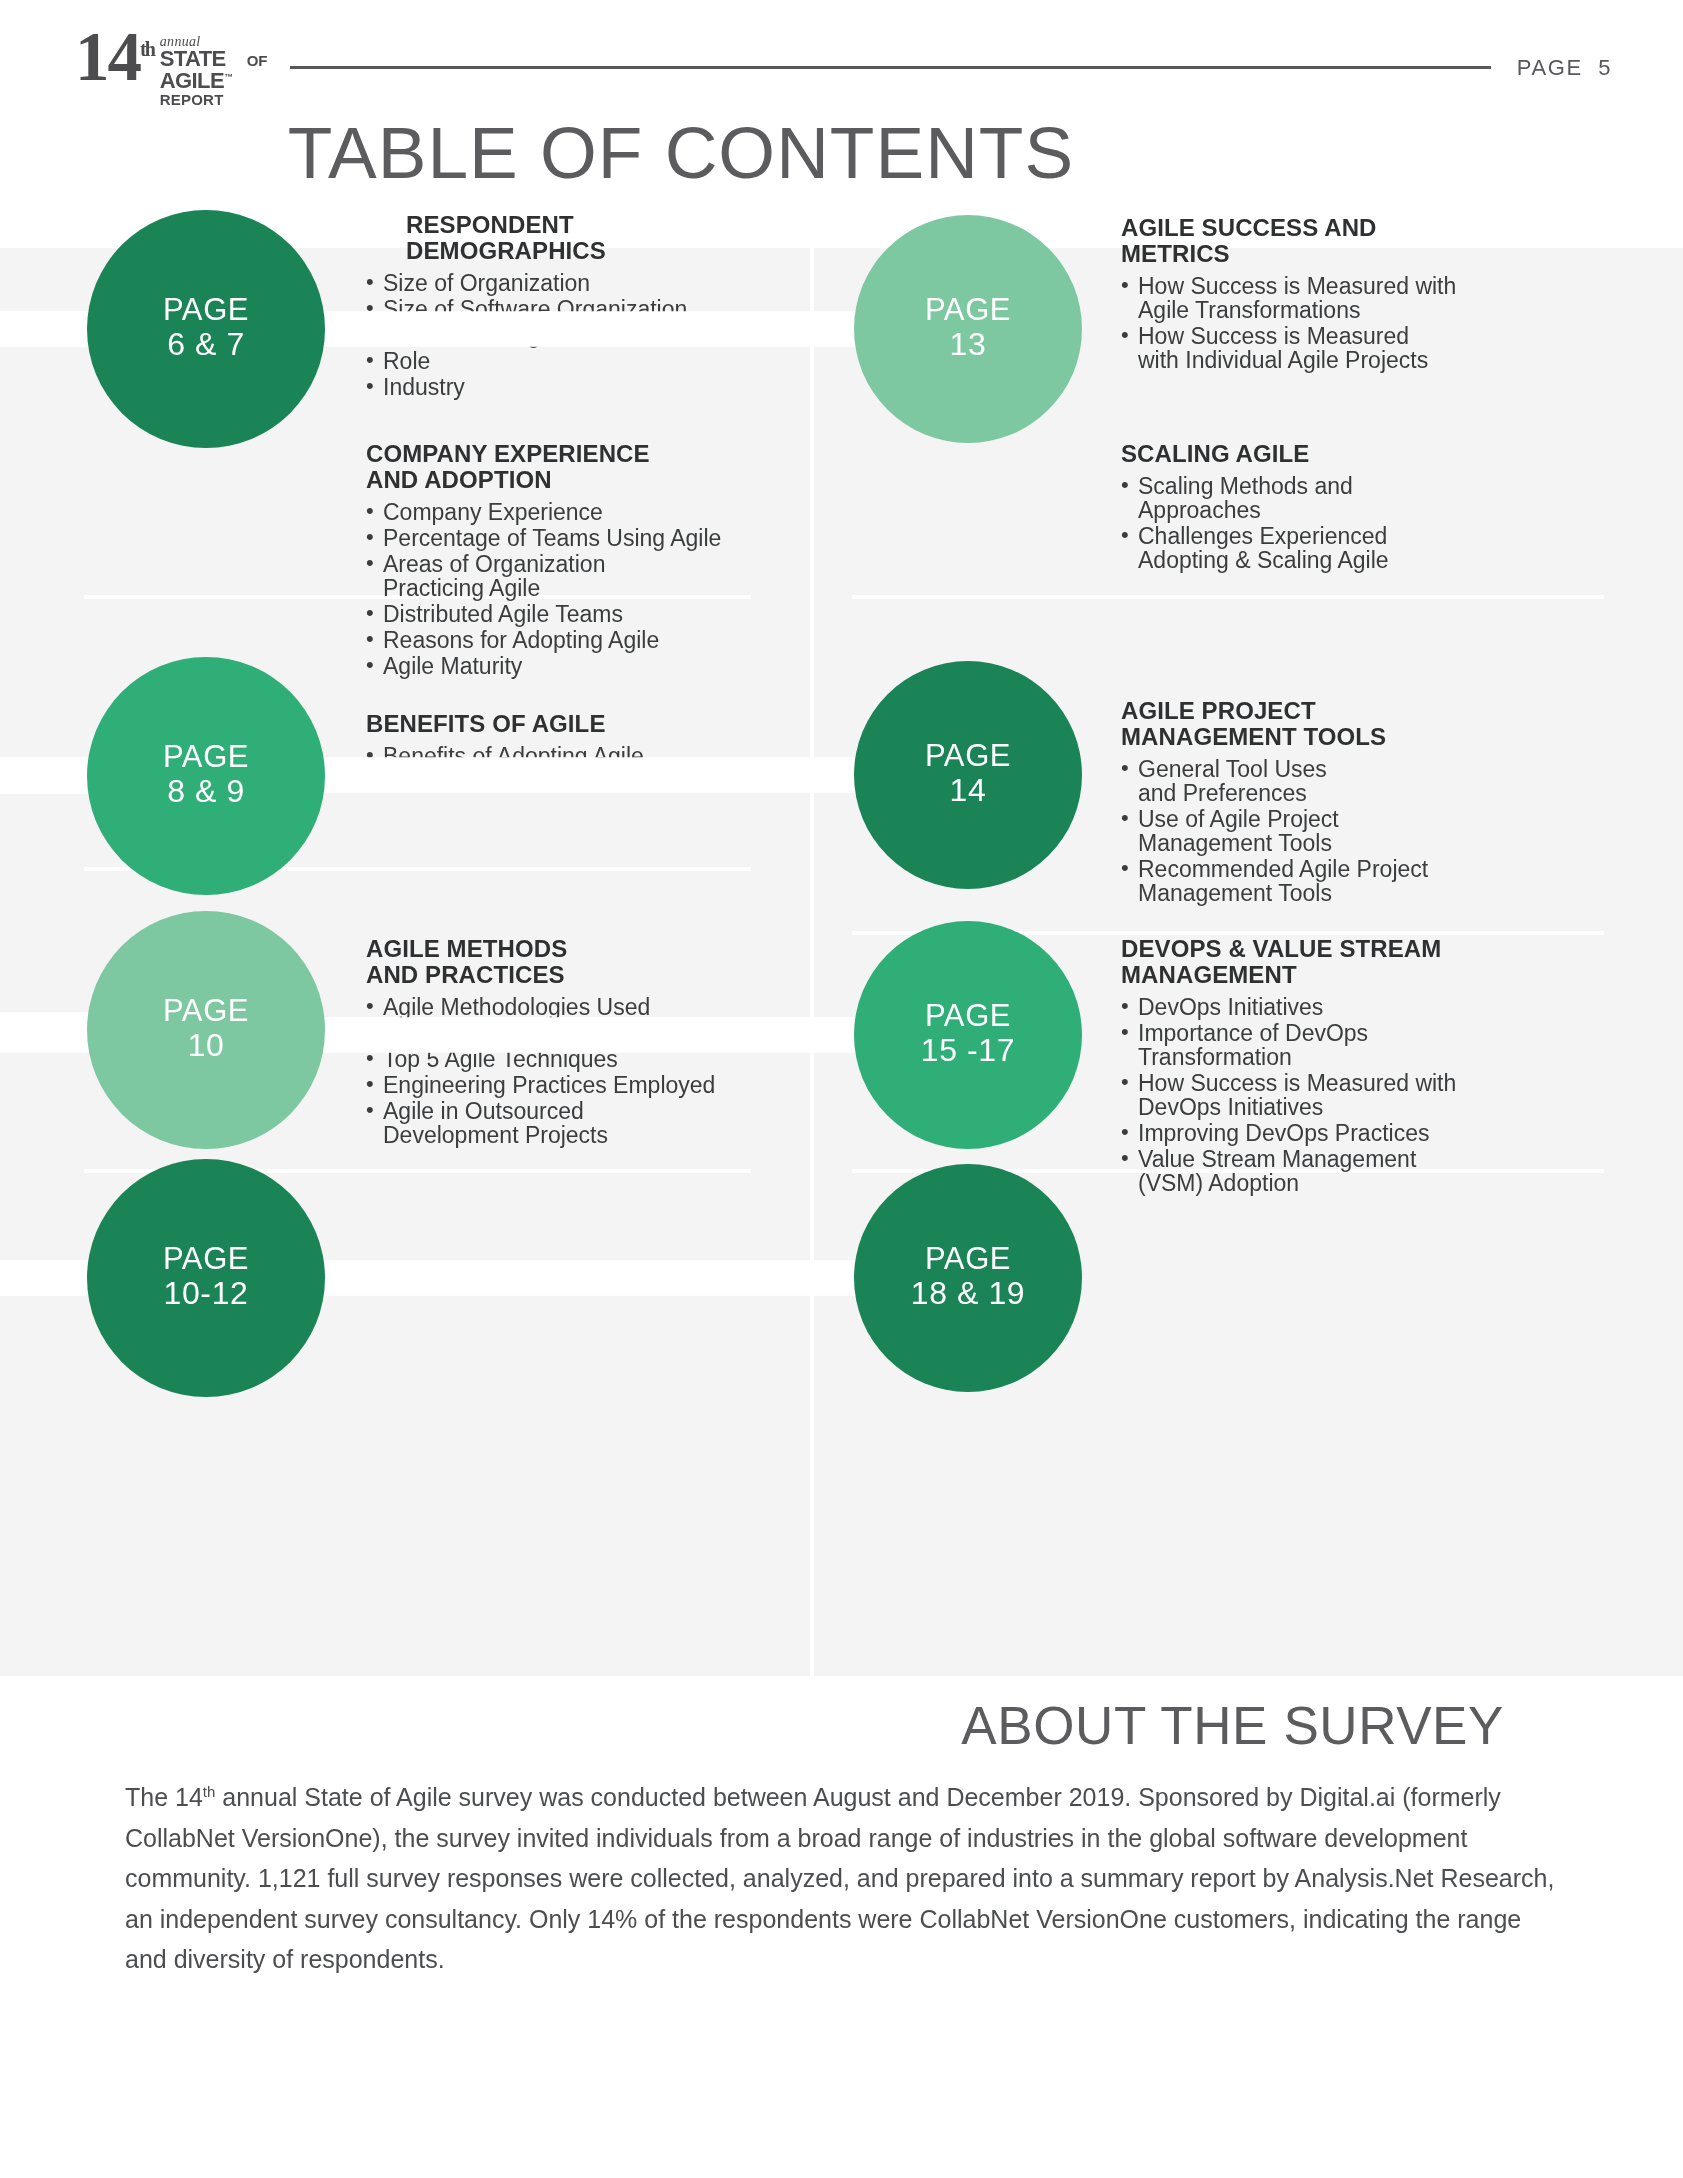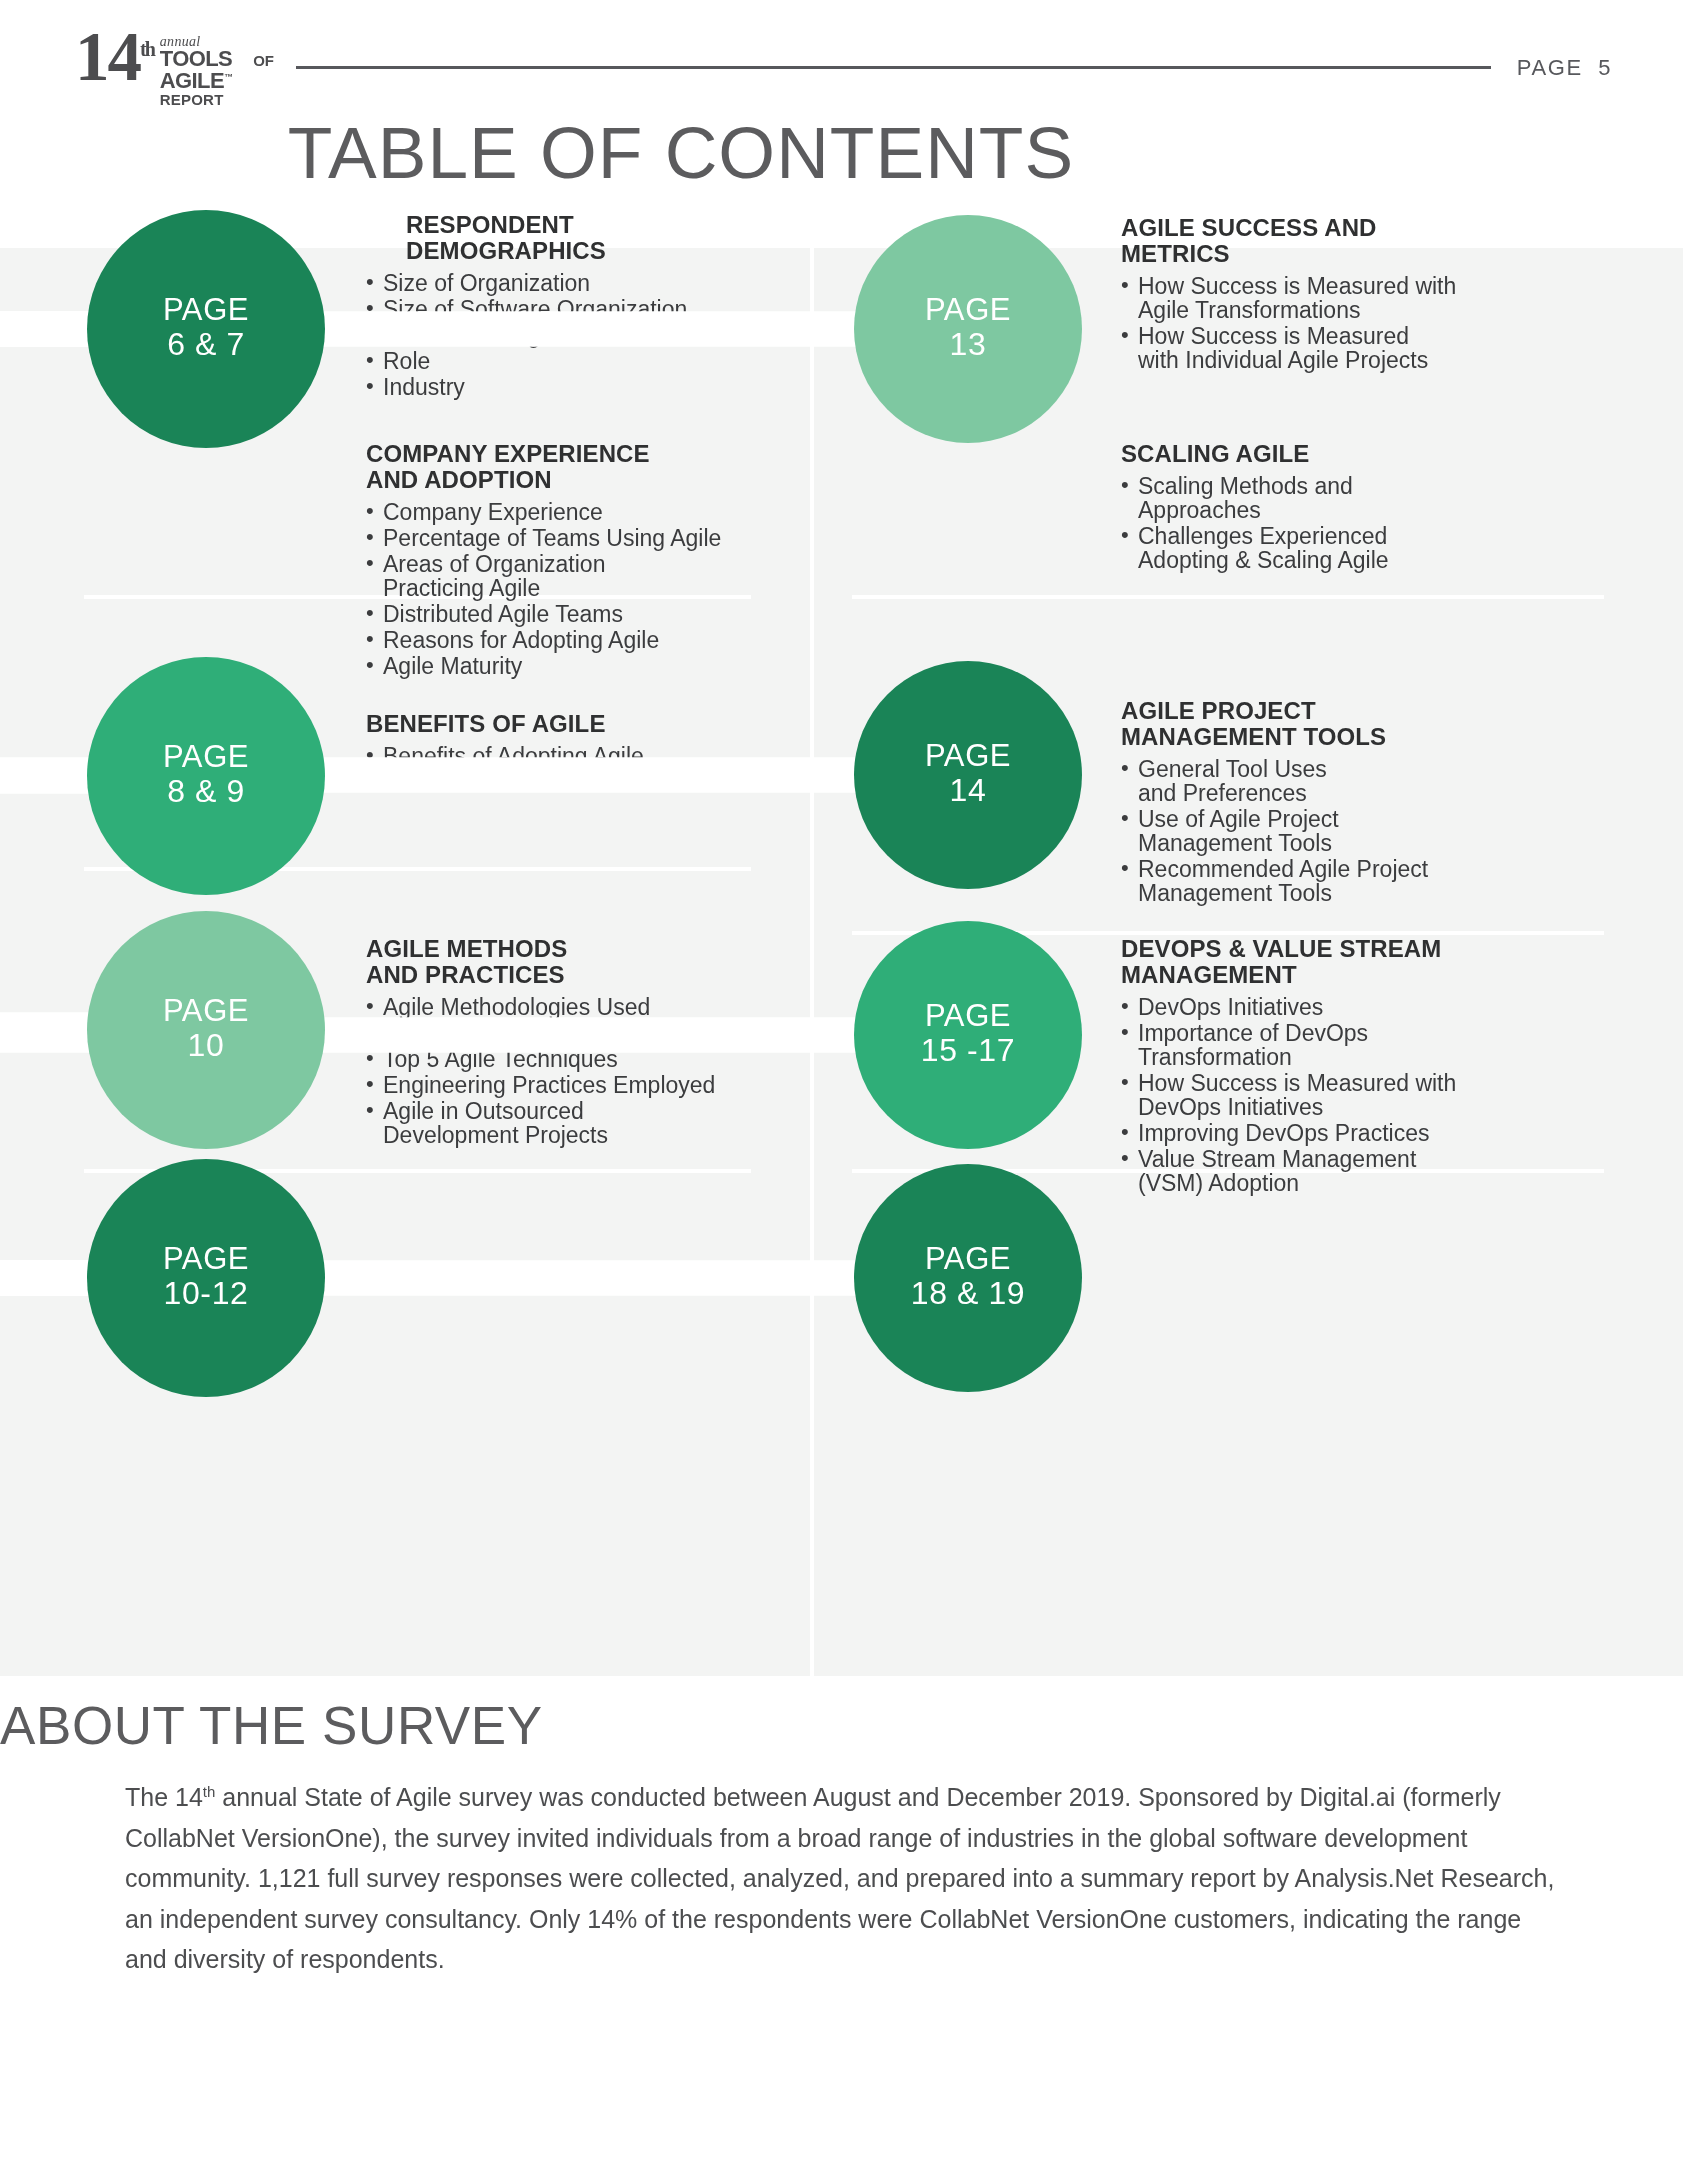--- a/index.html
+++ b/index.html
@@ -108,40 +108,40 @@
     font-size: 23px; color: #3b3c3e; line-height: 1.045;
     margin-bottom: 2px; position: relative; padding-left: 17px;
     white-space: pre-line;
   }
   .txt li::before {
     content: "\2022"; position: absolute; left: 0; top: -1px; font-size: 22px;
   }
 
   
   .about-title {
-    position: absolute; top: 1695px; left: 0; width: 1504px; text-align: left;
+    position: absolute; top: 1695px; left: 0; width: 1504px; text-align: right;
     font-size: 53px; font-weight: 300; color: #5c5c5e; letter-spacing: 0.6px;
   }
   .about-body {
     position: absolute; top: 1777px; left: 125px; width: 1436px;
     font-size: 25px; color: #4c4d4f; line-height: 1.62;
   }
   .about-body sup { font-size: 15px; vertical-align: super; }
 </style>
 </head>
 <body>
 
 <div class="page">
 
   <div class="header">
     <div class="logo-block">
       <div class="logo-num"><span>14</span><span class="logo-sup">th</span></div>
       <div class="logo-words">
         <span class="logo-annual">annual</span>
-        <span class="logo-state"><span>TOOLS</span><span class="small">OF</span></span>
+        <span class="logo-state"><span>STATE</span><span class="small">OF</span></span>
         <span class="logo-agile"><span>AGILE</span><span class="tm">™</span></span>
         <span class="logo-report">REPORT</span>
       </div>
     </div>
     <div class="header-rule"></div>
     <div class="header-page">PAGE  5</div>
   </div>
 
   <div class="main-title">TABLE OF CONTENTS</div>
 

